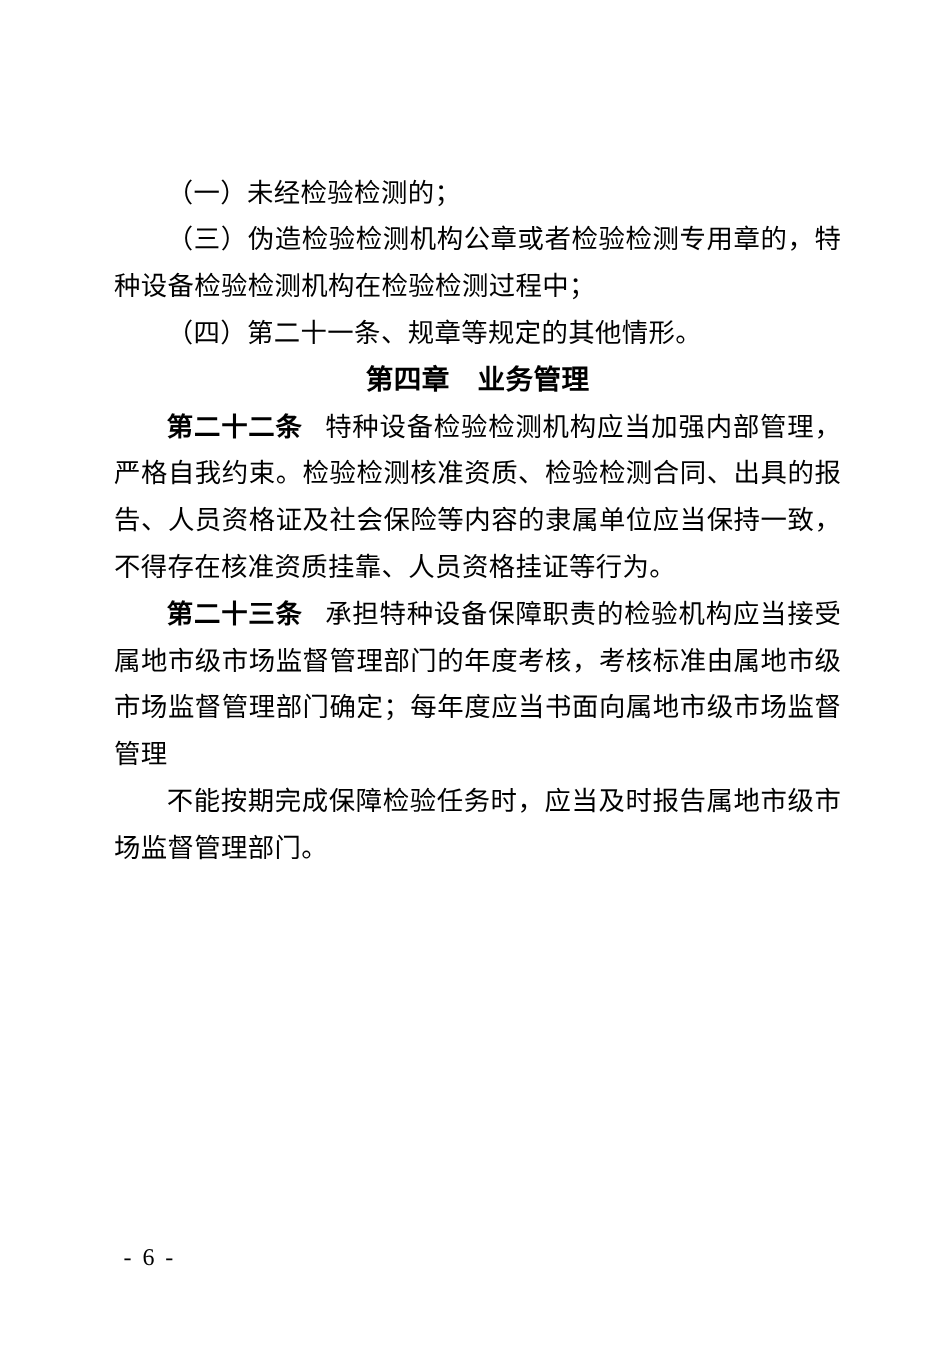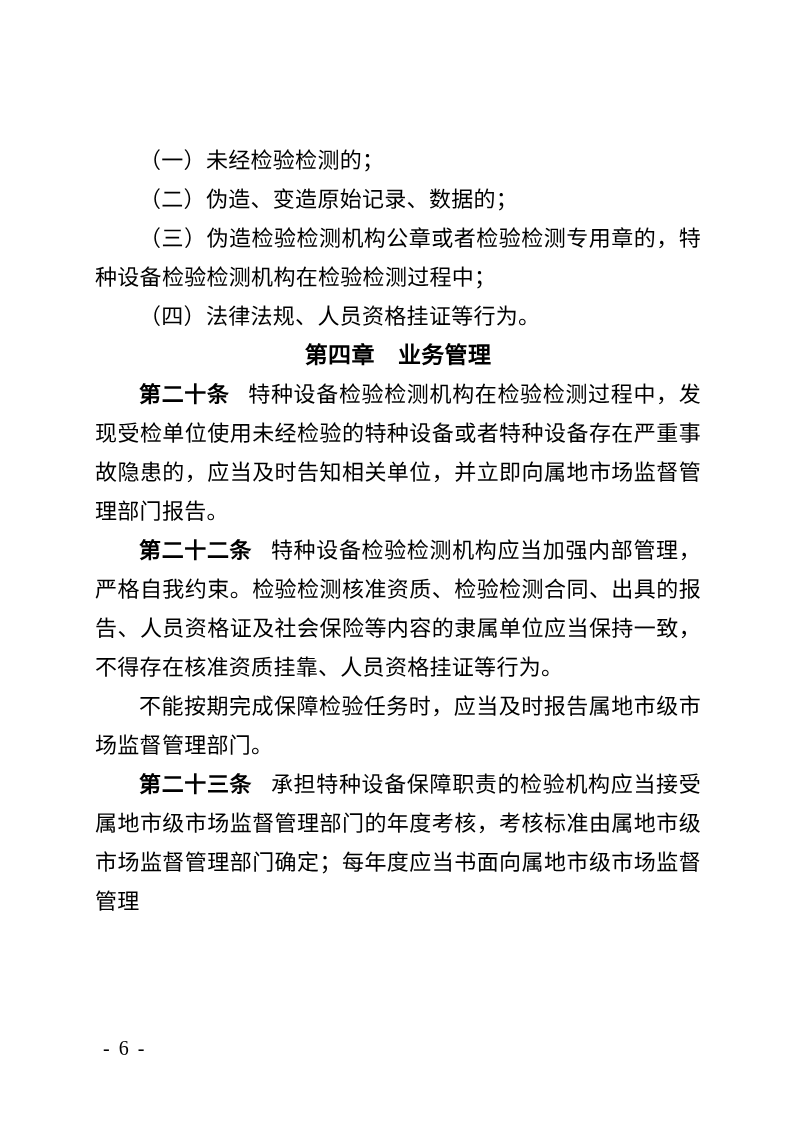--- a/index.html
+++ b/index.html
@@ -56,23 +56,21 @@
     color: #000000;
     letter-spacing: 2px;
   }
 </style>
 </head>
 <body>
 
 <div class="page">
   <div class="doc-body">
       <p class="para">（一）未经检验检测的；</p>
-      <p class="para">（二）伪造、变造原始记录、数据的；</p>
       <p class="para">（三）伪造检验检测机构公章或者检验检测专用章的，特种设备检验检测机构在检验检测过程中；</p>
-      <p class="para">（四）法律法规、人员资格挂证等行为。</p>
+      <p class="para">（四）第二十一条、规章等规定的其他情形。</p>
       <p class="heading">第四章　业务管理</p>
-      <p class="para"><b class="lead">第二十条</b>特种设备检验检测机构在检验检测过程中，发现受检单位使用未经检验的特种设备或者特种设备存在严重事故隐患的，应当及时告知相关单位，并立即向属地市场监督管理部门报告。</p>
       <p class="para"><b class="lead">第二十二条</b>特种设备检验检测机构应当加强内部管理，严格自我约束。检验检测核准资质、检验检测合同、出具的报告、人员资格证及社会保险等内容的隶属单位应当保持一致，不得存在核准资质挂靠、人员资格挂证等行为。</p>
+      <p class="para"><b class="lead">第二十三条</b>承担特种设备保障职责的检验机构应当接受属地市级市场监督管理部门的年度考核，考核标准由属地市级市场监督管理部门确定；每年度应当书面向属地市级市场监督管理</p>
       <p class="para">不能按期完成保障检验任务时，应当及时报告属地市级市场监督管理部门。</p>
-      <p class="para"><b class="lead">第二十三条</b>承担特种设备保障职责的检验机构应当接受属地市级市场监督管理部门的年度考核，考核标准由属地市级市场监督管理部门确定；每年度应当书面向属地市级市场监督管理</p>
     </div>
   <div class="footer-pagenum">- 6 -</div>
 </div>
 
 </body></html>

